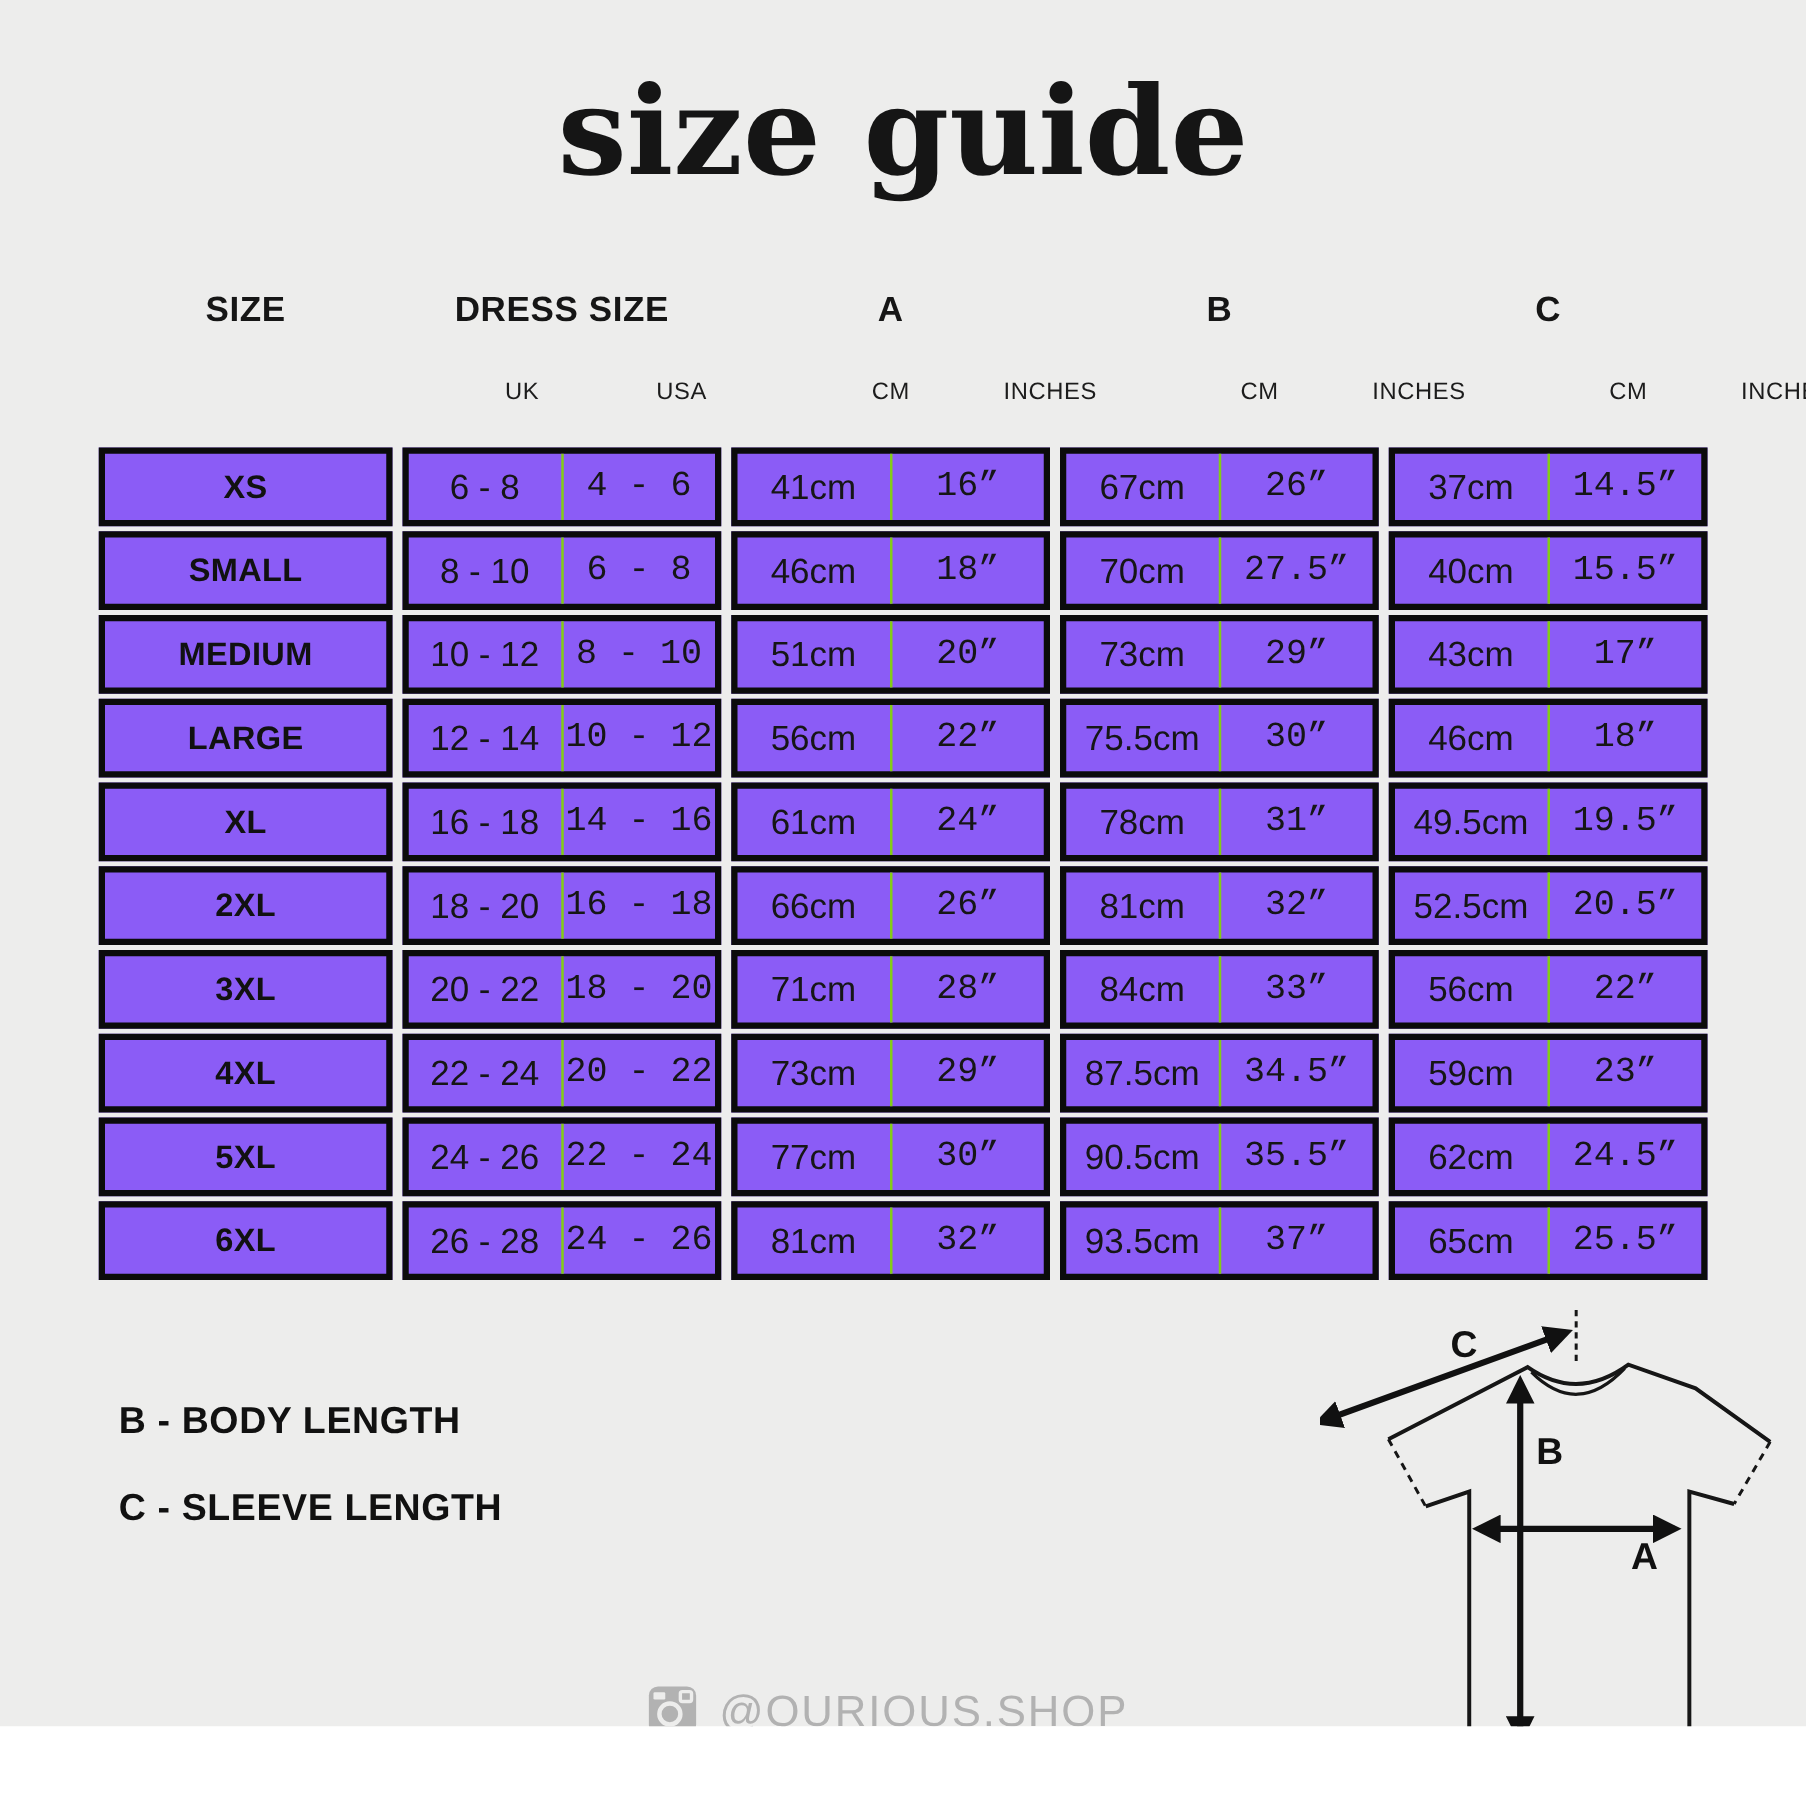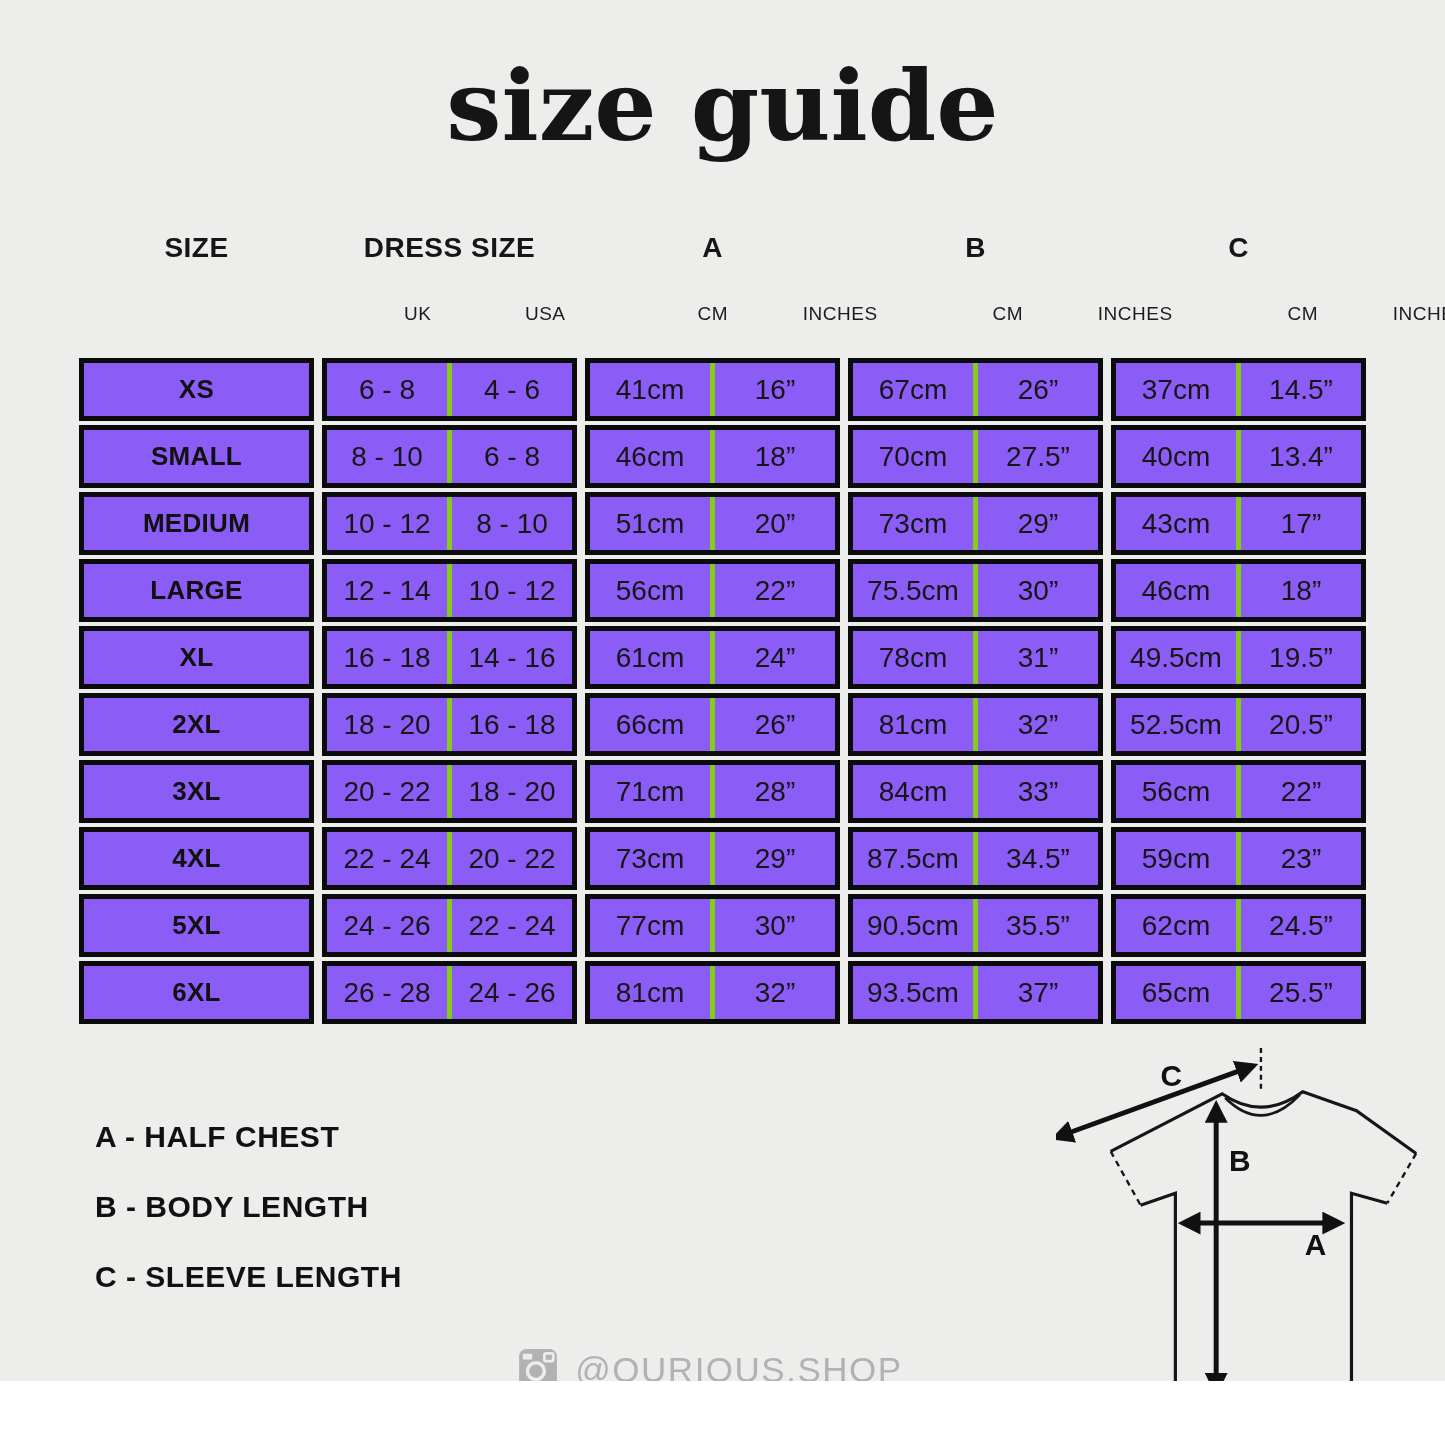--- a/index.html
+++ b/index.html
@@ -32,21 +32,21 @@
   .box{
     background:#8b5cf6;border:5px solid #0b0b0b;box-sizing:border-box;
     display:flex;align-items:center;justify-content:center;
   }
   .size-box span{font-weight:700;font-size:26px;letter-spacing:0.3px;}
   .pair{padding:0;}
   .pair .half{
     flex:1;height:100%;display:flex;align-items:center;justify-content:center;
     font-size:28px;color:#161616;
   }
-  .pair .half + .half{border-left:5px solid #84cc16;}
+  .pair .half + .half{border-left:2px solid #84cc16;font-family:Liberation Mono, monospace;}
   .note{
     position:absolute;top:1056px;left:80px;width:1200px;margin:0;text-align:center;
     font-size:21px;color:#1a1a1a;
   }
   .legend{position:absolute;top:1120px;left:95px;}
   .legend-item{
     font-weight:700;font-size:30px;letter-spacing:0.5px;color:#111;margin-bottom:36px;
   }
   .social{
     position:absolute;top:1346px;left:460px;width:500px;height:48px;
@@ -127,21 +127,21 @@
       <div class="box pair">
           <span class="half">46cm</span>
           <span class="half">18”</span>
         </div>
       <div class="box pair">
           <span class="half">70cm</span>
           <span class="half">27.5”</span>
         </div>
       <div class="box pair">
           <span class="half">40cm</span>
-          <span class="half">13.4”</span>
+          <span class="half">15.5”</span>
         </div>
     </div>
 
     <div class="trow">
       <div class="box size-box">
           <span>MEDIUM</span>
         </div>
       <div class="box pair">
           <span class="half">10 - 12</span>
           <span class="half">8 - 10</span>
@@ -311,21 +311,20 @@
       <div class="box pair">
           <span class="half">65cm</span>
           <span class="half">25.5”</span>
         </div>
     </div>
 
   </div>
 
 
   <div class="legend">
-    <div class="legend-item">A - HALF CHEST</div>
     <div class="legend-item">B - BODY LENGTH</div>
     <div class="legend-item">C - SLEEVE LENGTH</div>
   </div>
 
   <div class="social">
     <span>
       <svg width="42" height="42" viewBox="0 0 40 40">
         <rect x="2" y="2" width="36" height="36" rx="7" fill="#b2b2b2"></rect>
         <rect x="5.5" y="6.5" width="9" height="5.5" rx="1" fill="#ededec"></rect>
         <rect x="26" y="6" width="8.5" height="7.5" rx="1.5" fill="none" stroke="#ededec" stroke-width="2.6"></rect>

